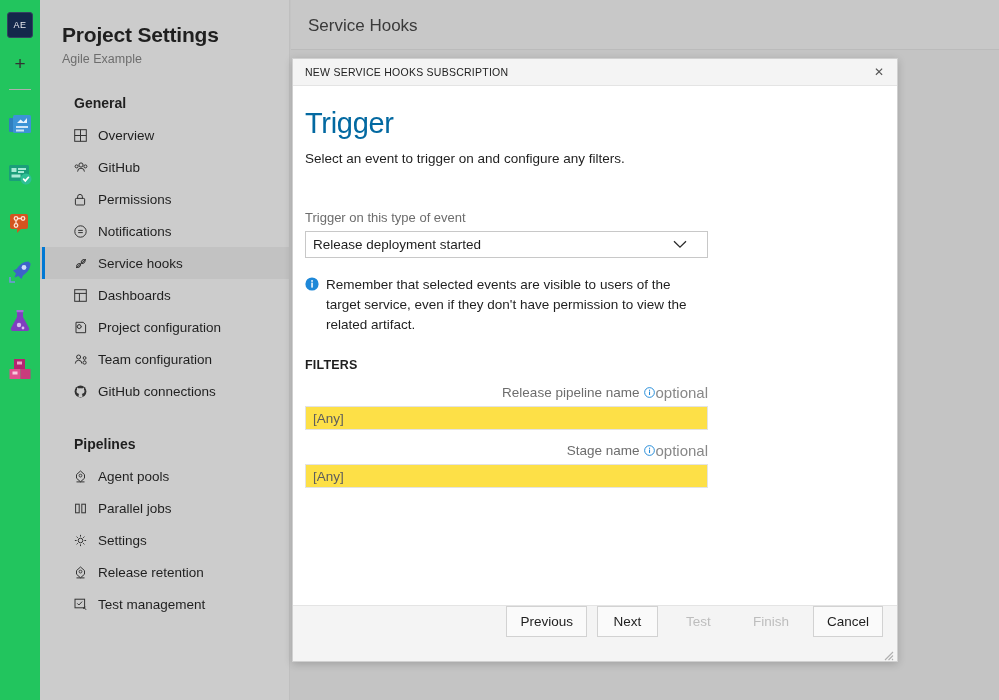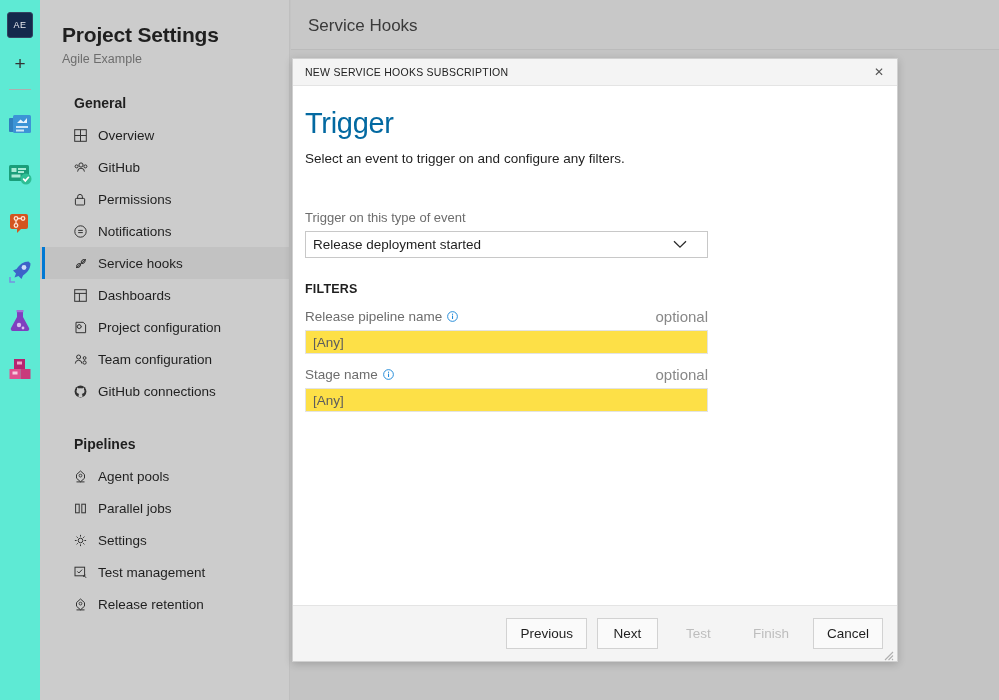--- a/index.html
+++ b/index.html
@@ -9,21 +9,21 @@
     font-family: "Liberation Sans", sans-serif;
     background: #c4c4c4;
   }
 
   #app { position: relative; width: 999px; height: 700px; }
 
   
   .rail {
     position: absolute; left: 0; top: 0;
     width: 40px; height: 700px;
-    background: #5eead4;
+    background: #22c55e;
     display: flex; flex-direction: column; align-items: center;
   }
   .avatar {
     width: 26px; height: 26px; margin-top: 12px;
     background: #14284b; border-radius: 3px;
     color: #e8e8ee; font-size: 9px; letter-spacing: .4px;
     display: flex; align-items: center; justify-content: center;
     border: 1px solid #33425f;
   }
   .rail-plus {
@@ -136,36 +136,36 @@
     margin-left: 6px;
   }
 
   .filters-hd {
     font-size: 12.5px; font-weight: bold; color: #1f1f1f;
     margin-top: 24px; letter-spacing: .2px;
   }
 
   .filter-row { margin-top: 12px; width: 403px; }
   .filter-lbl-line {
-    display: flex; align-items: center; justify-content: space-between;
+    display: flex; align-items: center; justify-content: flex-end;
   }
   .filter-lbl { font-size: 13.5px; color: #6d6d6d; display: flex; align-items: center; }
   .filter-opt { font-size: 15px; color: #888; }
   .info-sm { margin-left: 5px; display: inline-flex; }
   .filter-input {
     margin-top: 5px; width: 403px; height: 24px;
     background: #fde047; border: 1px solid #e3e3e3;
     display: flex; align-items: center; padding-left: 7px;
     font-size: 13.5px; color: #5d5d5d; cursor: text;
   }
 
   .dlg-footer {
     flex: 0 0 56px; background: #f4f4f4;
     border-top: 1px solid #e4e4e4;
-    display: flex; align-items: center; justify-content: flex-end;
+    display: flex; justify-content: flex-end;
     padding-right: 14px; position: relative;
   }
   .btn {
     height: 31px; min-width: 61px; padding: 0 13px;
     background: #fafafa; border: 1px solid #d2d2d2;
     font-size: 13.5px; color: #1f1f1f;
     display: flex; align-items: center; justify-content: center;
     margin-left: 10px; cursor: pointer;
     font-family: "Liberation Sans", sans-serif;
   }
@@ -369,37 +369,37 @@
             <circle cx="6.5" cy="6.5" r="2.3" fill="none" stroke="#333" stroke-width="1"></circle>
             <g stroke="#333" stroke-width="1">
               <path d="M6.5 .9 v1.7 M6.5 10.4 v1.7 M.9 6.5 h1.7 M10.4 6.5 h1.7 M2.6 2.6 l1.2 1.2 M9.2 9.2 l1.2 1.2 M10.4 2.6 l-1.2 1.2 M3.8 9.2 l-1.2 1.2"></path>
             </g>
           </svg>
       </span>
       <span class="sb-lbl">Settings</span>
     </div>
     <div class="sb-item">
       <span class="sb-ico">
+        <svg width="13" height="13" viewBox="0 0 13 13">
+            <path d="M6.5 1 L10.5 4.6 v3.6 L6.5 11.8 L2.5 8.2 V4.6 z" fill="none" stroke="#333" stroke-width="1"></path>
+            <path d="M2.5 11.9 h8" stroke="#333" stroke-width="1"></path>
+            <circle cx="6.5" cy="5.6" r="1.4" fill="none" stroke="#333" stroke-width=".9"></circle>
+          </svg>
+      </span>
+      <span class="sb-lbl">Release retention</span>
+    </div>
+    <div class="sb-item">
+      <span class="sb-ico">
         <svg width="14" height="13" viewBox="0 0 14 13">
             <rect x="1" y="1.2" width="9.6" height="8.6" fill="none" stroke="#333" stroke-width="1"></rect>
             <path d="M3.3 5.4 l1.6 1.6 l3.2 -3.4" stroke="#333" stroke-width="1" fill="none"></path>
             <path d="M9.5 9 l2.6 2.8 M11.3 8.8 l-2 2.2" stroke="#333" stroke-width="1" fill="none"></path>
           </svg>
       </span>
       <span class="sb-lbl">Test management</span>
-    </div>
-    <div class="sb-item">
-      <span class="sb-ico">
-        <svg width="13" height="13" viewBox="0 0 13 13">
-            <path d="M6.5 1 L10.5 4.6 v3.6 L6.5 11.8 L2.5 8.2 V4.6 z" fill="none" stroke="#333" stroke-width="1"></path>
-            <path d="M2.5 11.9 h8" stroke="#333" stroke-width="1"></path>
-            <circle cx="6.5" cy="5.6" r="1.4" fill="none" stroke="#333" stroke-width=".9"></circle>
-          </svg>
-      </span>
-      <span class="sb-lbl">Release retention</span>
     </div>
   </div>
 
   <div class="main">
     <div class="main-header">Service Hooks</div>
   </div>
 
   <div class="dialog">
 
     <div class="dlg-titlebar">
@@ -414,20 +414,30 @@
       <div class="fld-label">Trigger on this type of event</div>
       <div class="select-wrap">
         <span class="select-val">Release deployment started</span>
         <span class="chev">
           <svg width="14" height="9" viewBox="0 0 14 9">
               <path d="M1 1.2 L7 7.2 L13 1.2" stroke="#2a2a2a" stroke-width="1.3" fill="none"></path>
             </svg>
         </span>
       </div>
 
+      <div class="note">
+        <span class="note-ico">
+          <svg width="14" height="14" viewBox="0 0 14 14">
+              <circle cx="7" cy="7" r="6.6" fill="#1e88d8"></circle>
+              <rect x="6.3" y="5.6" width="1.5" height="5" fill="#fff"></rect>
+              <rect x="6.3" y="3.1" width="1.5" height="1.7" fill="#fff"></rect>
+            </svg>
+        </span>
+        <span class="note-txt">Remember that selected events are visible to users of the target service, even if they don't have permission to view the related artifact.</span>
+      </div>
 
       <div class="filters-hd">FILTERS</div>
 
       <div class="filter-row">
         <div class="filter-lbl-line">
           <span class="filter-lbl">
             <span>Release pipeline name</span>
             <span class="info-sm">
               <svg width="11" height="11" viewBox="0 0 14 14">
                   <circle cx="7" cy="7" r="6.2" fill="none" stroke="#1e88d8" stroke-width="1.2"></circle>

